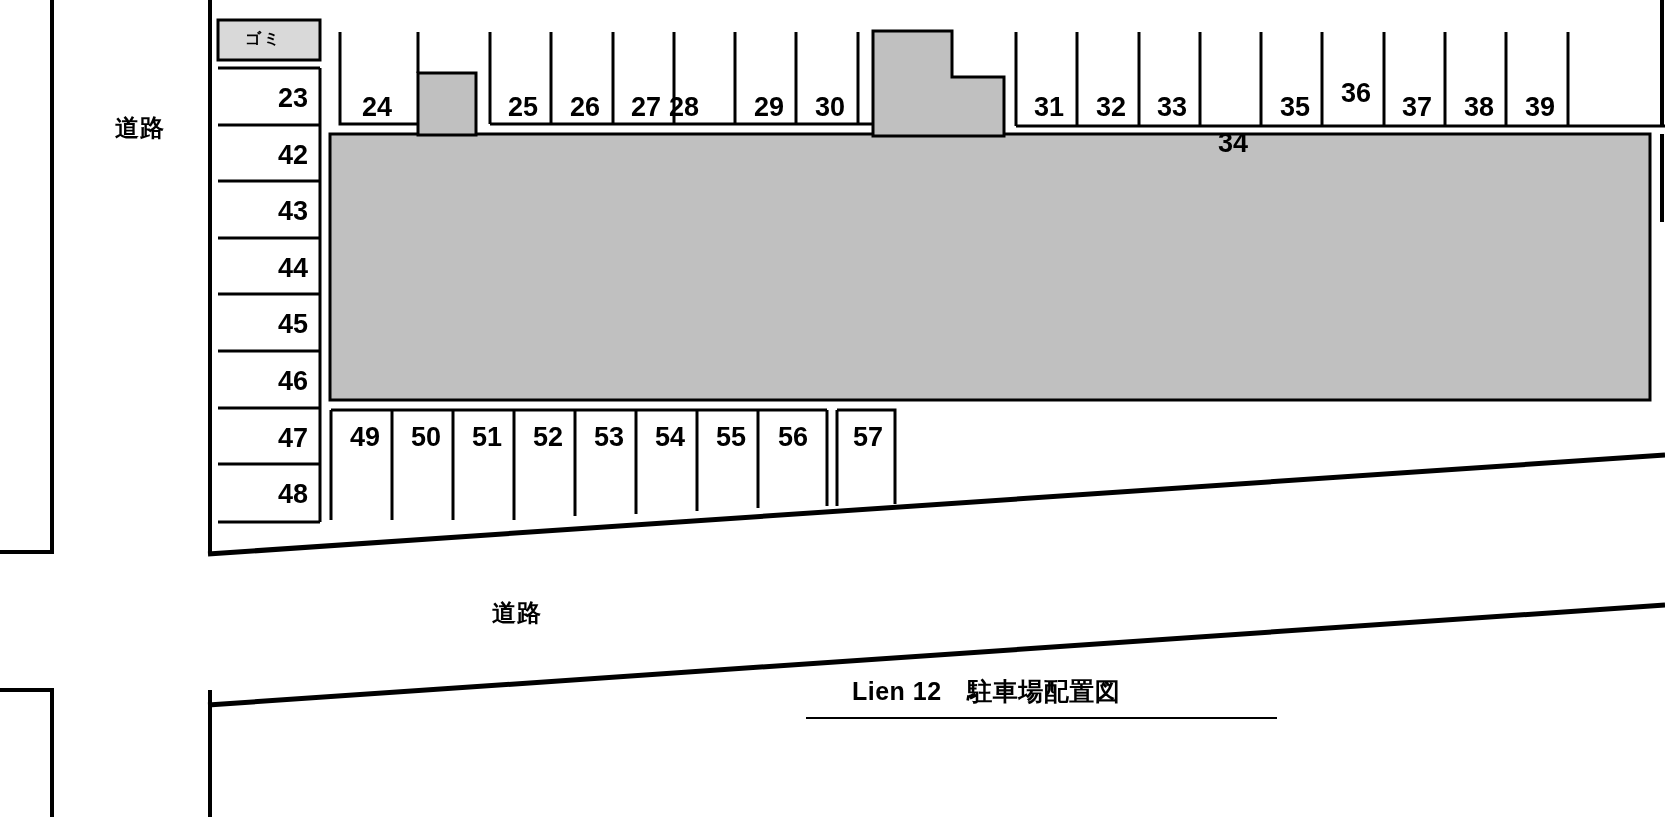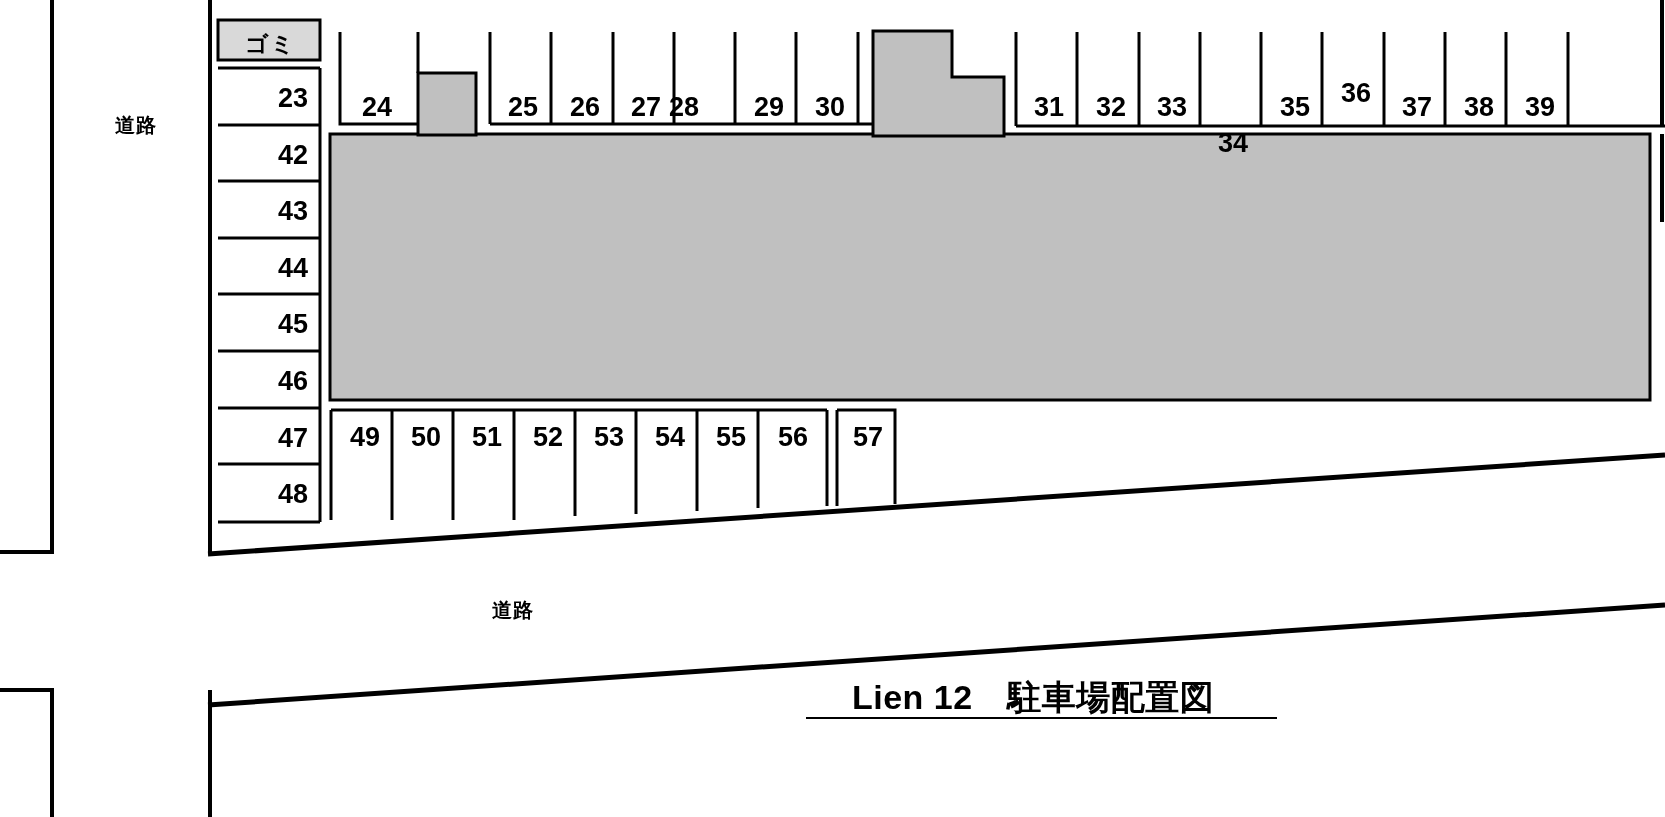--- a/index.html
+++ b/index.html
@@ -33,39 +33,39 @@
     color: #000000;
     line-height: 1;
     white-space: nowrap;
   }
   .stall-label.right {
     text-align: right;
   }
   .gomi-label {
     position: absolute;
     font-family: "Liberation Sans", sans-serif;
-    font-size: 23px;
+    font-size: 16px;
     font-weight: 700;
     color: #000000;
     white-space: nowrap;
     letter-spacing: 2px;
   }
   .road-label {
     position: absolute;
     font-family: "Liberation Sans", sans-serif;
-    font-size: 20px;
+    font-size: 24px;
     font-weight: 700;
     color: #000000;
     white-space: nowrap;
     letter-spacing: 1px;
   }
   .title-text {
     position: absolute;
     font-family: "Liberation Sans", sans-serif;
-    font-size: 34px;
+    font-size: 25px;
     font-weight: 700;
     color: #000000;
     white-space: nowrap;
     letter-spacing: 0.5px;
   }
 </style>
 </head>
 <body>
 
 <div id="canvas">

